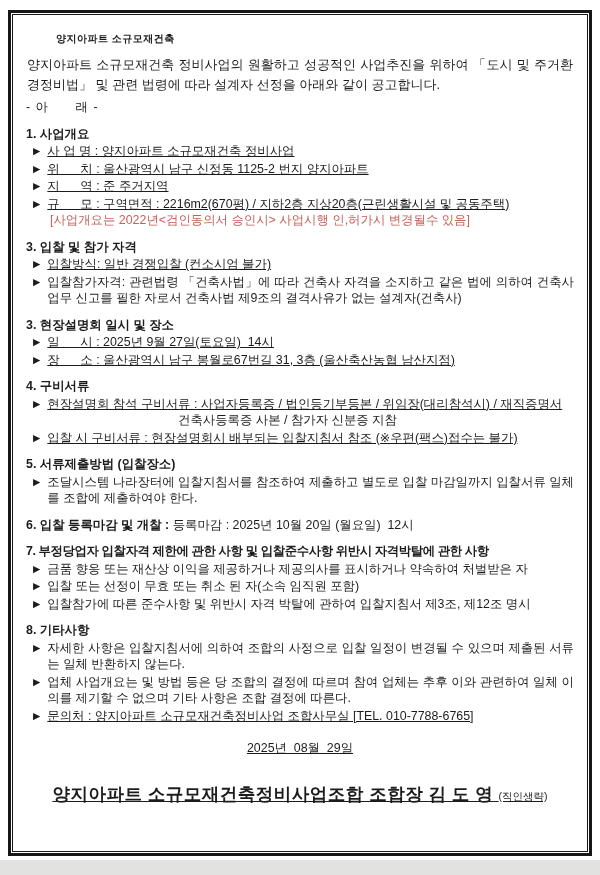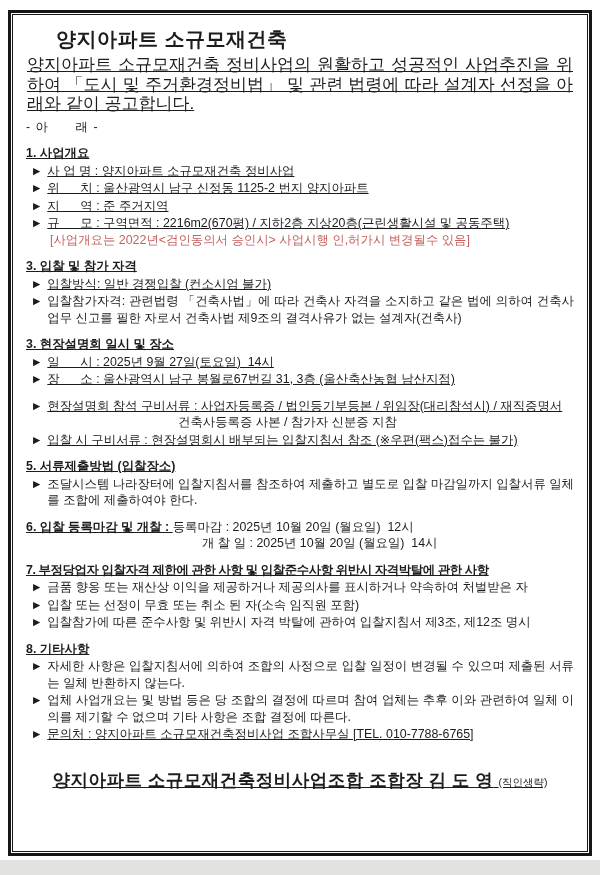--- a/index.html
+++ b/index.html
@@ -26,48 +26,47 @@
   .border-inner {
     height: 100%;
     border: 1px solid #161616;
     padding: 14px 13px 0 13px;
     overflow: hidden;
   }
   .content { font-size: 12.4px; line-height: 16.5px; }
 
   .subtitle {
     font-weight: bold;
-    font-size: 20px;
+    font-size: 10px;
     line-height: 20px;
     padding-left: 30px;
     letter-spacing: 0.5px;
   }
   .title {
     margin: 5px 0 10px 0;
     font-size: 23px;
     line-height: 30px;
     font-weight: bold;
     text-align: center;
     letter-spacing: 1.5px;
   }
   .intro {
     margin: 6px 1px 0 1px;
-    font-size: 17px;
+    font-size: 13px;
     line-height: 19.5px;
     text-align: justify;
-    text-decoration: underline;
   }
   .below-marker {
     margin: 5px 0 3px 0;
     white-space: pre-wrap;
     letter-spacing: 1px;
   }
 
   section { margin-top: 10px; }
-  .shead { font-weight: bold; white-space: pre-wrap; text-decoration: underline; }
+  .shead { font-weight: bold; white-space: pre-wrap; }
   .shead.tight { letter-spacing: -0.4px; }
   .item { display: flex; gap: 7px; padding-left: 7px; margin-top: 1px; }
   .bullet { flex: 0 0 auto; font-size: 9.5px; line-height: 16.5px; }
   .itxt { flex: 1; }
   .pre { white-space: pre-wrap; text-decoration: underline; }
   .just { text-align: justify; }
   .cont-line { padding-left: 152px; white-space: pre-wrap; }
   .red-note { color: var(--red); padding-left: 24px; white-space: pre-wrap; }
   .s6-line { display: flex; align-items: flex-end; }
   .s6-rest { white-space: pre-wrap; }
@@ -137,20 +136,21 @@
             <span class="bullet">▶</span>
             <div class="itxt pre">일      시 : 2025년 9월 27일(토요일)  14시</div>
           </div>
           <div class="item">
             <span class="bullet">▶</span>
             <div class="itxt pre">장      소 : 울산광역시 남구 봉월로67번길 31, 3층 (울산축산농협 남산지점)</div>
           </div>
         </section>
 
         <section>
+          <div class="shead">4. 구비서류</div>
           <div class="item">
             <span class="bullet">▶</span>
             <div class="itxt pre">현장설명회 참석 구비서류 : 사업자등록증 / 법인등기부등본 / 위임장(대리참석시) / 재직증명서</div>
           </div>
           <div class="cont-line">건축사등록증 사본 / 참가자 신분증 지참</div>
           <div class="item">
             <span class="bullet">▶</span>
             <div class="itxt pre">입찰 시 구비서류 : 현장설명회시 배부되는 입찰지침서 참조 (※우편(팩스)접수는 불가)</div>
           </div>
         </section>
@@ -161,21 +161,20 @@
             <span class="bullet">▶</span>
             <div class="itxt just">조달시스템 나라장터에 입찰지침서를 참조하여 제출하고 별도로 입찰 마감일까지 입찰서류 일체를 조합에 제출하여야 한다.</div>
           </div>
         </section>
 
         <section>
           <div class="s6-line">
             <span class="shead">6. 입찰 등록마감 및 개찰 : </span>
             <span class="s6-rest">등록마감 : 2025년 10월 20일 (월요일)  12시</span>
           </div>
-          <div class="s6-line2">개 찰 일 : 2025년 10월 20일 (월요일)  14시</div>
         </section>
 
         <section>
           <div class="shead tight">7. 부정당업자 입찰자격 제한에 관한 사항 및 입찰준수사항 위반시 자격박탈에 관한 사항</div>
           <div class="item">
             <span class="bullet">▶</span>
             <div class="itxt just">금품 향응 또는 재산상 이익을 제공하거나 제공의사를 표시하거나 약속하여 처벌받은 자</div>
           </div>
           <div class="item">
             <span class="bullet">▶</span>
@@ -196,20 +195,21 @@
           <div class="item">
             <span class="bullet">▶</span>
             <div class="itxt just">업체 사업개요는 및 방법 등은 당 조합의 결정에 따르며 참여 업체는 추후 이와 관련하여 일체 이의를 제기할 수 없으며 기타 사항은 조합 결정에 따른다.</div>
           </div>
           <div class="item">
             <span class="bullet">▶</span>
             <div class="itxt pre">문의처 : 양지아파트 소규모재건축정비사업 조합사무실 [TEL. 010-7788-6765]</div>
           </div>
         </section>
 
+        <div class="footer-date pre">2025년  08월  29일</div>
         <div class="signature">
           <span>양지아파트 소규모재건축정비사업조합 조합장 김 도 영</span>
           <span class="sig-note">(직인생략)</span>
         </div>
 
       </div>
     </div>
   </div>
 </div>
 

